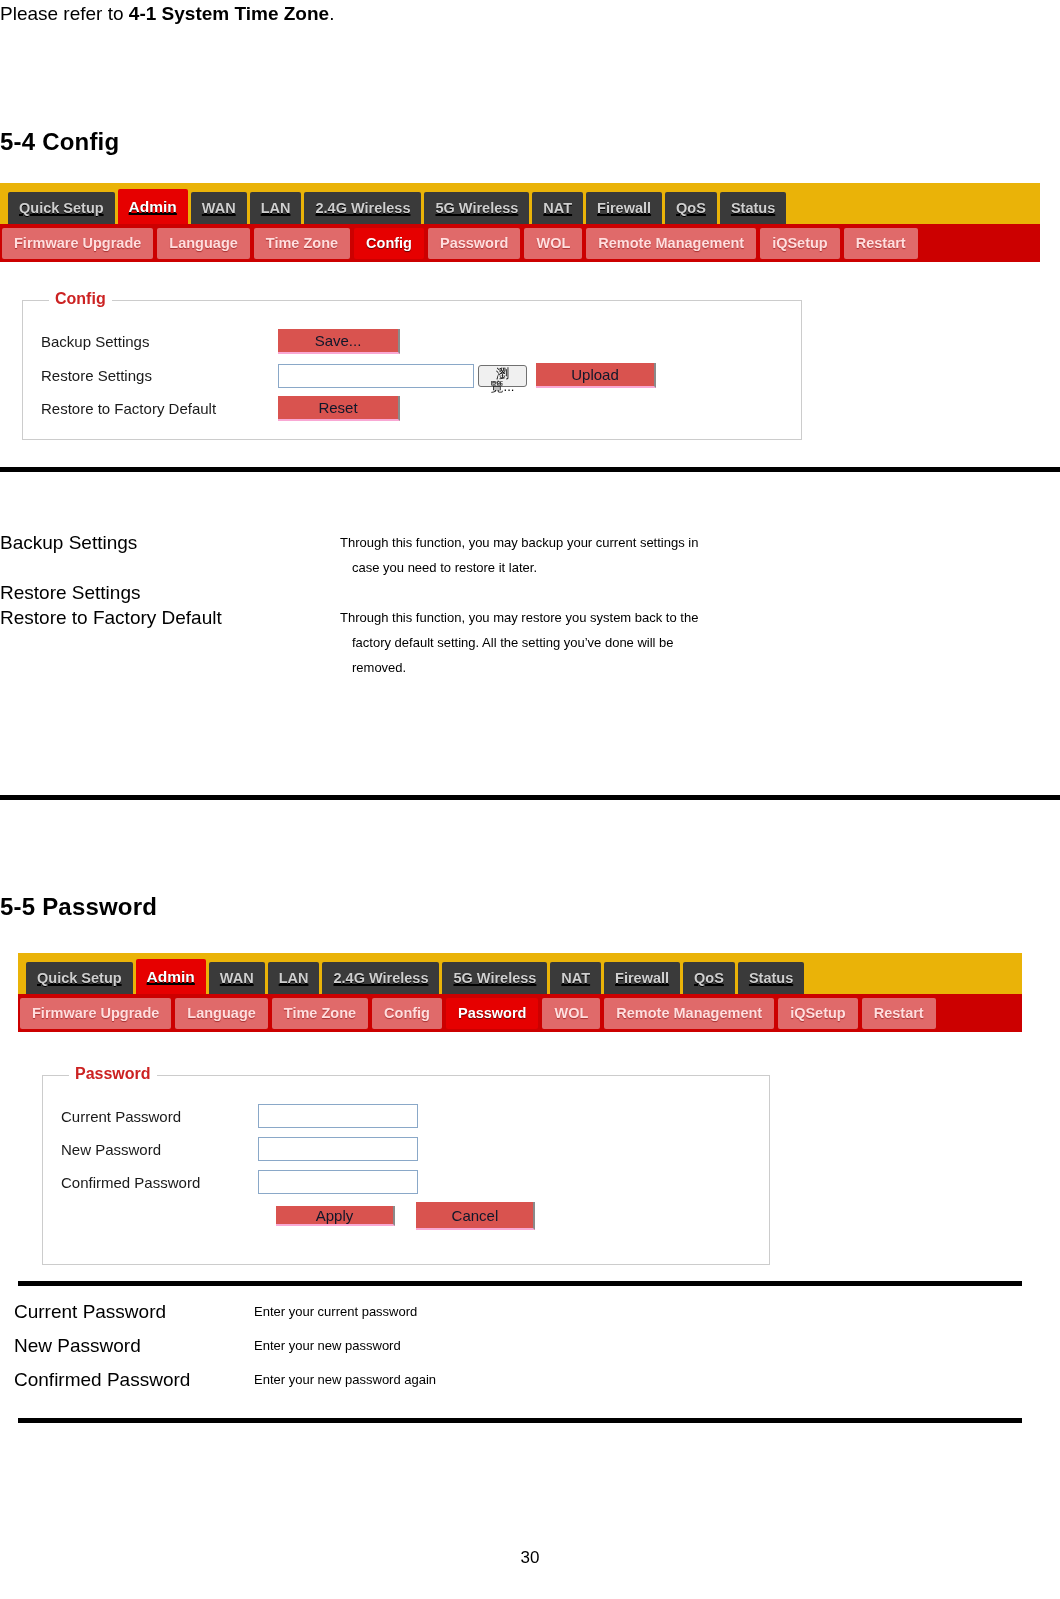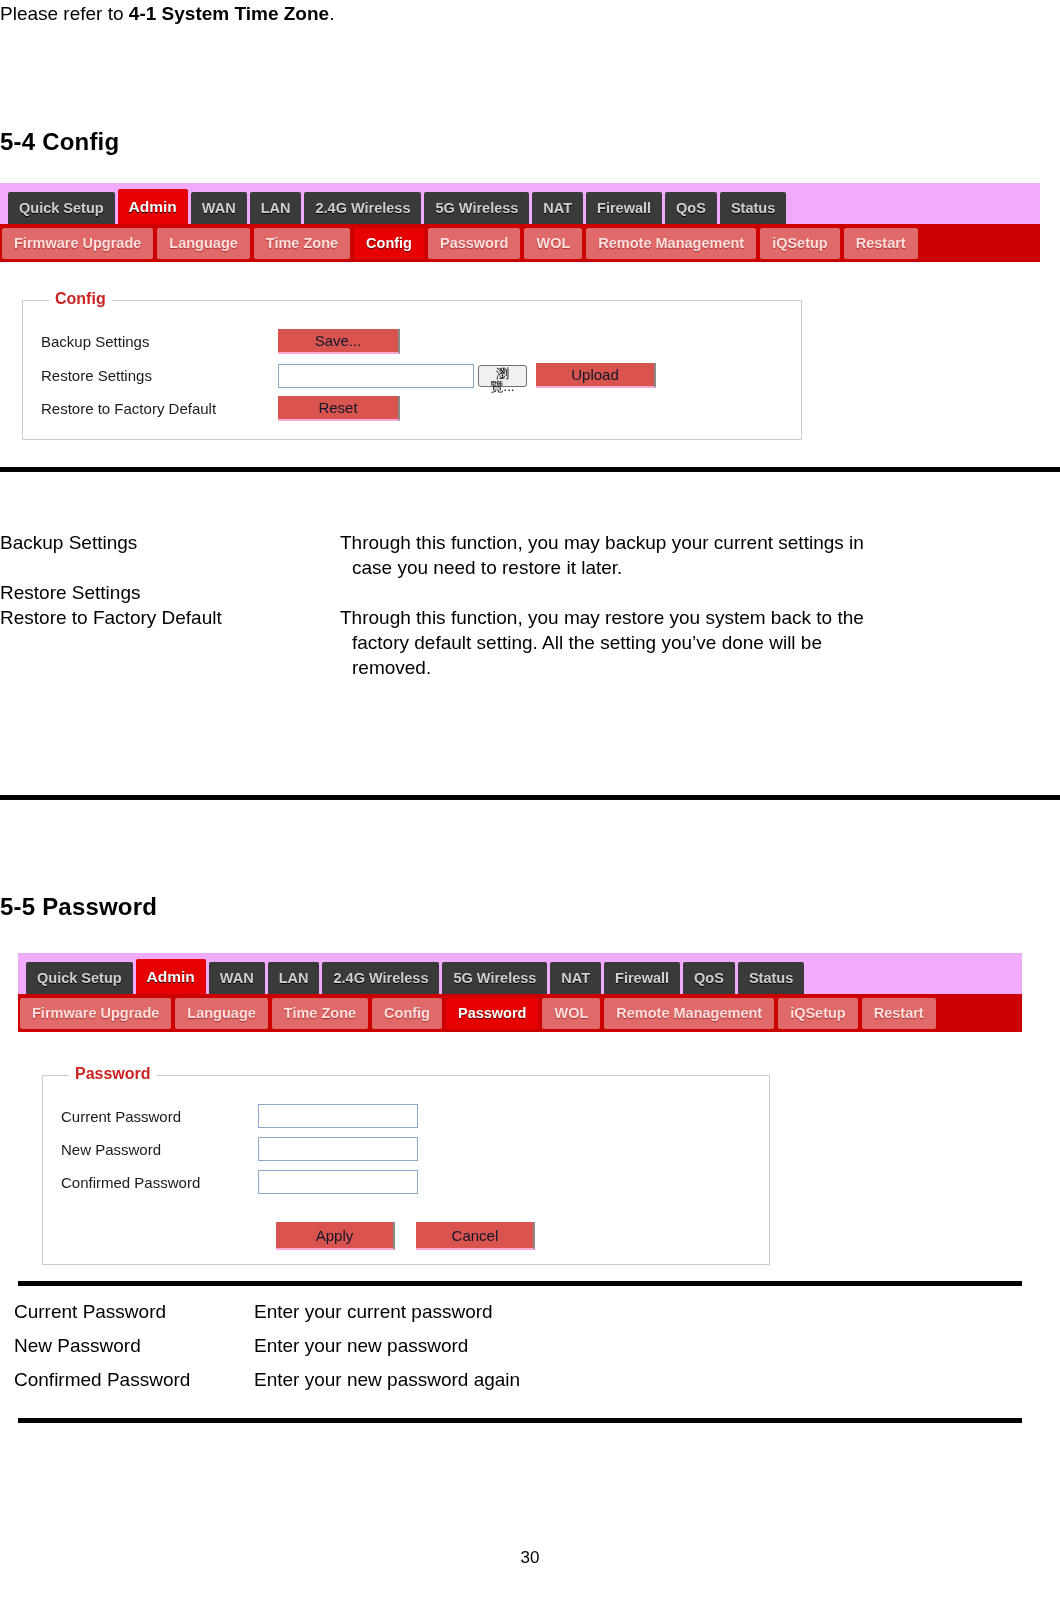--- a/index.html
+++ b/index.html
@@ -35,26 +35,27 @@
     background: #000;
     width: 100%;
   }
 
   
   .router-ui {
     width: 1040px;
     font-family: "Liberation Sans", sans-serif;
   }
   .nav-top {
-    background: #f0abfc;
+    background: #eab308;
     padding: 6px 0 0 8px;
     display: flex;
     align-items: flex-end;
     height: 41px;
     overflow: hidden;
+    text-decoration: underline;
   }
   .tab1 {
     background: #3a3a3a;
     color: #cfcfcf;
     font-size: 14.5px;
     font-weight: bold;
     padding: 7px 11px 7px 11px;
     margin-right: 3px;
     height: 32px;
     line-height: 18px;
@@ -151,21 +152,21 @@
   }
 
   
   .desc-row { display: flex; }
   .desc-term {
     font-size: 19px;
     line-height: 25px;
     flex: none;
   }
   .desc-def {
-    font-size: 19px;
+    font-size: 13px;
     line-height: 25px;
   }
 
   .page-num {
     position: absolute;
     width: 100%;
     text-align: center;
     font-size: 17px;
     color: #000;
   }
@@ -293,21 +294,21 @@
         <div class="row-label" style="width: 197px;">New Password</div>
         <input type="text" class="txtbox" style="width: 160px; height: 24px;">
       </div>
       <div class="row" style="margin-bottom: 9px;">
         <div class="row-label" style="width: 197px;">Confirmed Password</div>
         <input type="text" class="txtbox" style="width: 160px; height: 24px;">
       </div>
     </div>
 
   <div style="position:absolute;left:233px;top:126px;">
-    <button class="btn" style="width:119px;height:28px;margin-top:20px;">Apply</button>
+    <button class="btn" style="width:119px;height:20px;">Apply</button>
     <button class="btn" style="width:119px;height:28px;margin-left:17px;">Cancel</button>
   </div>
 </div>
 
 <div class="hr-thick" style="position:absolute;left:18px;top:1281px;width:1004px;"></div>
 
 <div id="pwd-desc" style="position:absolute;left:14px;top:1295px;width:1046px;">
     <div class="desc-row" style="line-height: 34px;">
       <div class="desc-term" style="width: 240px; line-height: 34px;">Current Password</div>
       <div class="desc-def" style="line-height: 34px;">Enter your current password</div>

